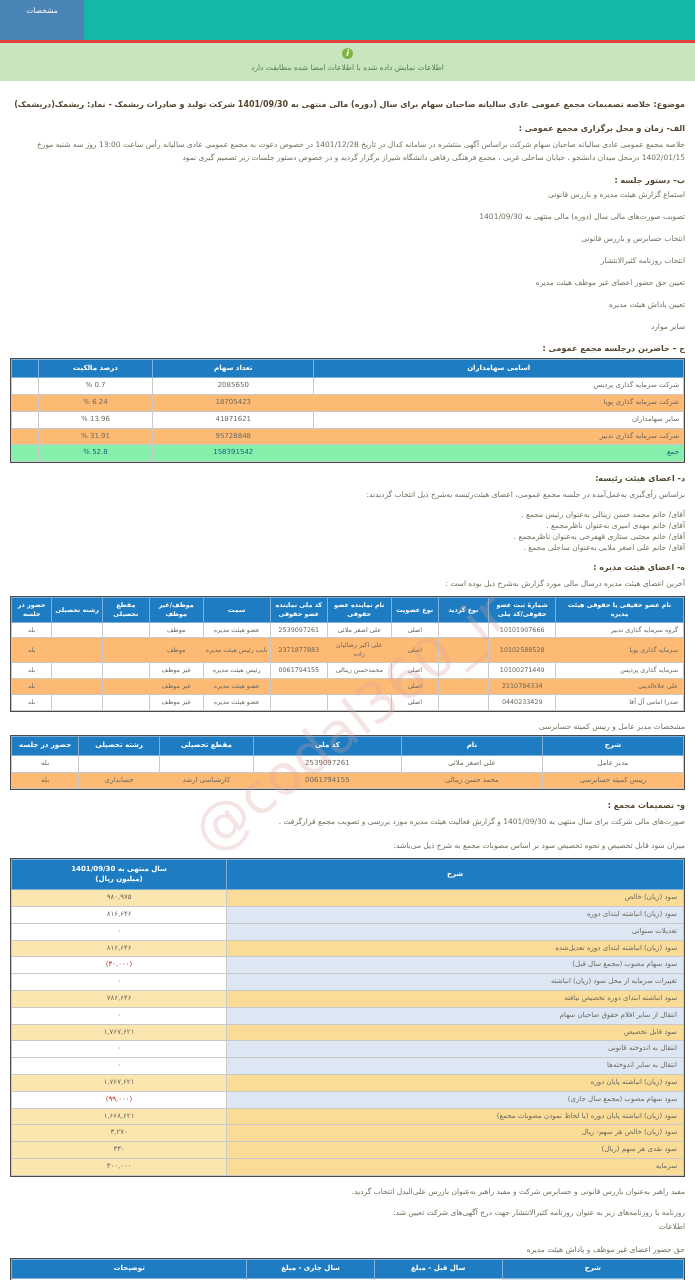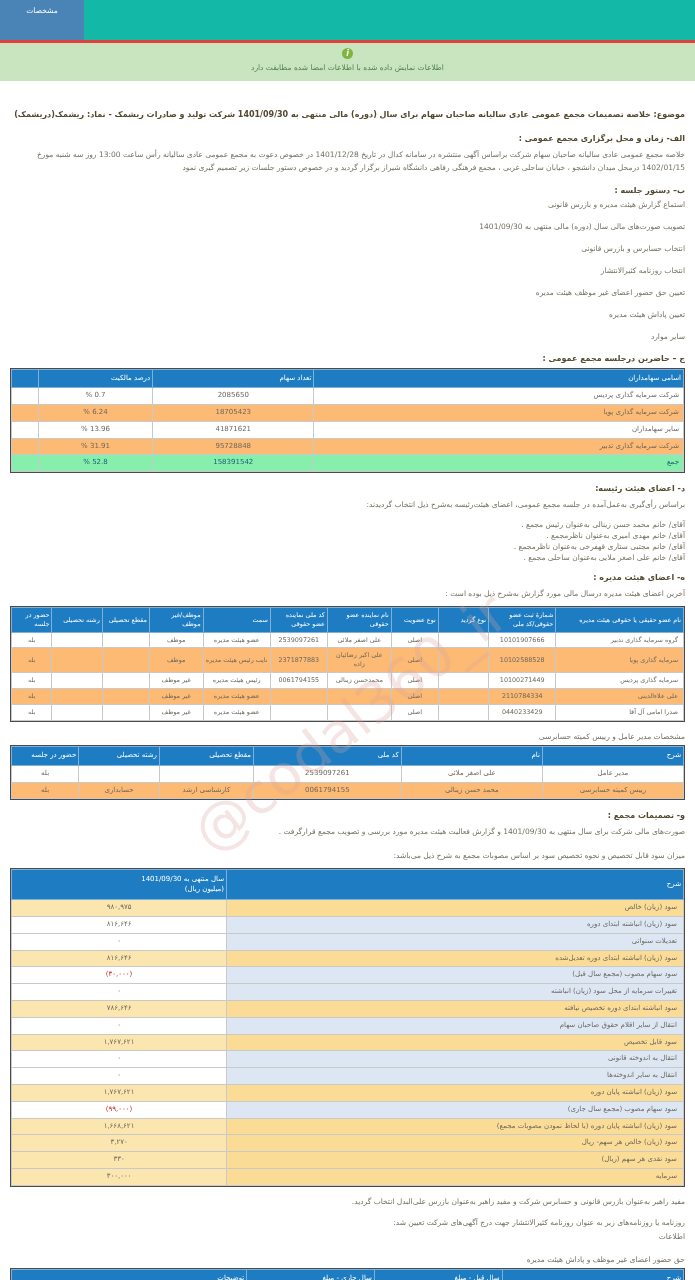--- a/index.html
+++ b/index.html
@@ -20,33 +20,33 @@
   .infobar { background:#c9e5bf; text-align:center; padding:5px 0 9px; }
   .info-icon {
     width:11px; height:11px; border-radius:50%; background:#7fb43e;
     color:#fff; font-size:8px; line-height:11px; font-weight:bold;
     font-style:italic; margin:0 auto 4px; text-align:center;
   }
   .info-text { font-size:7.5px; color:#54804e; }
 
   
   .content { padding:8px 10px 6px; position:relative; z-index:2; }
-  .subject { font-size:8px; font-weight:bold; color:#53492f; margin:20px 0 12px; line-height:1.6; }
+  .subject { font-size:8px; font-weight:bold; color:#53492f; margin:10px 0 12px; line-height:1.6; }
   .sec-title { font-size:8px; font-weight:bold; color:#53492f; margin:11px 0 5px; }
   .para { font-size:7.5px; line-height:1.8; margin:2px 0 6px; color:#74705f; }
   .agenda p { font-size:7.5px; margin:0 0 13px; color:#74705f; }
   .members p { font-size:7.5px; margin:0 0 2px; color:#74705f; }
   .plain-line { font-size:7.5px; margin:10px 0 4px; color:#74705f; }
 
   
   .tbl-wrap { border:1px solid #4a4a4a; margin:4px 0 8px; background:#fff; }
   table { width:100%; border-collapse:collapse; table-layout:fixed; }
   th {
-    background:#1e7dc2; color:#fff; font-weight:normal; font-size:7px;
-    border:1px solid #7fb0d8; padding:4px 2px; text-align:right; line-height:1.35;margin-top:36px;
+    background:#1e7dc2; color:#fff; font-weight:bold; font-size:7px;
+    border:1px solid #7fb0d8; padding:4px 2px; text-align:center; line-height:1.35;margin-top:36px;
   }
   td {
     border:1px solid #c9c9c9; font-size:7px; padding:3px 4px;
     text-align:center; color:#6b675c; line-height:1.4; word-wrap:break-word;
   }
   td.r { text-align:right; }
   tr.alt td { background:#fdba74; }
   #tbl-sh tr.total td { background:#86efac; color:#1c6076; }
 
   #tbl-board th, #tbl-board td { font-size:6.4px; padding:3px 2px; }

